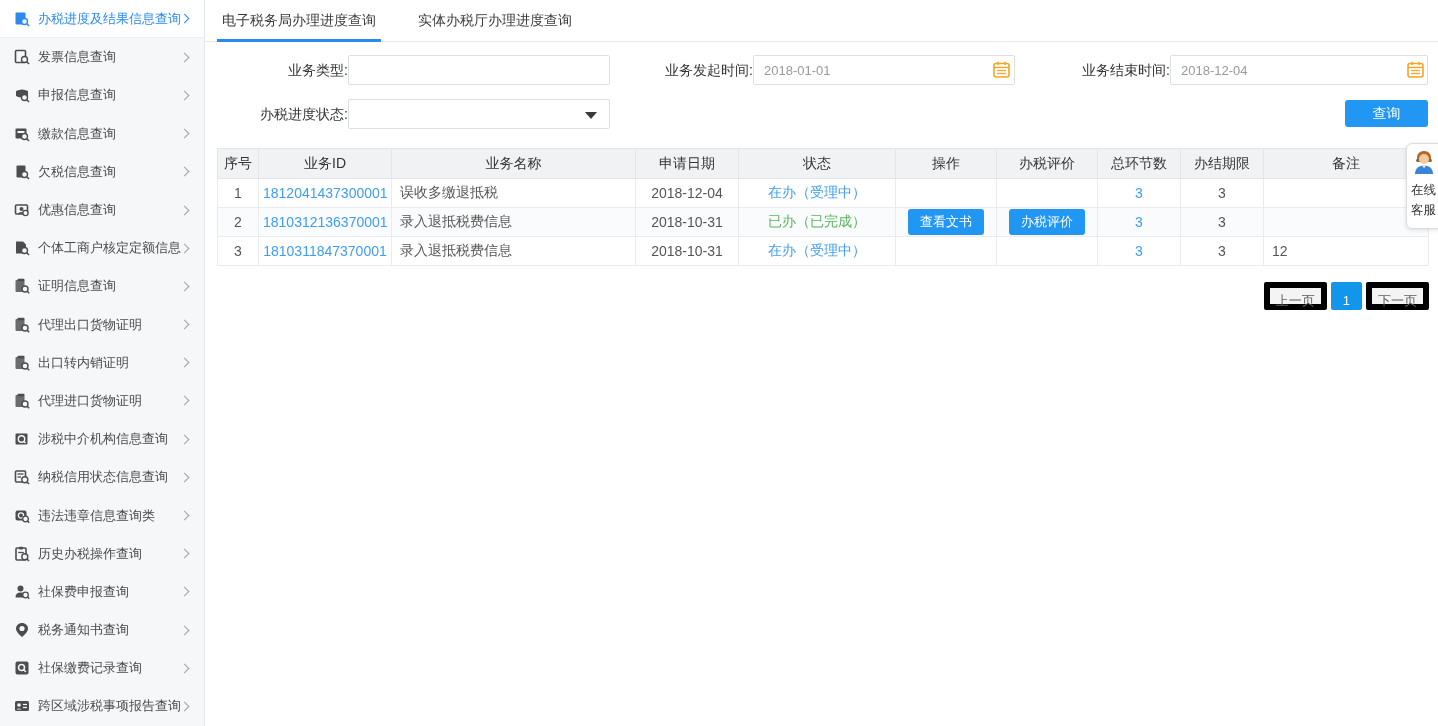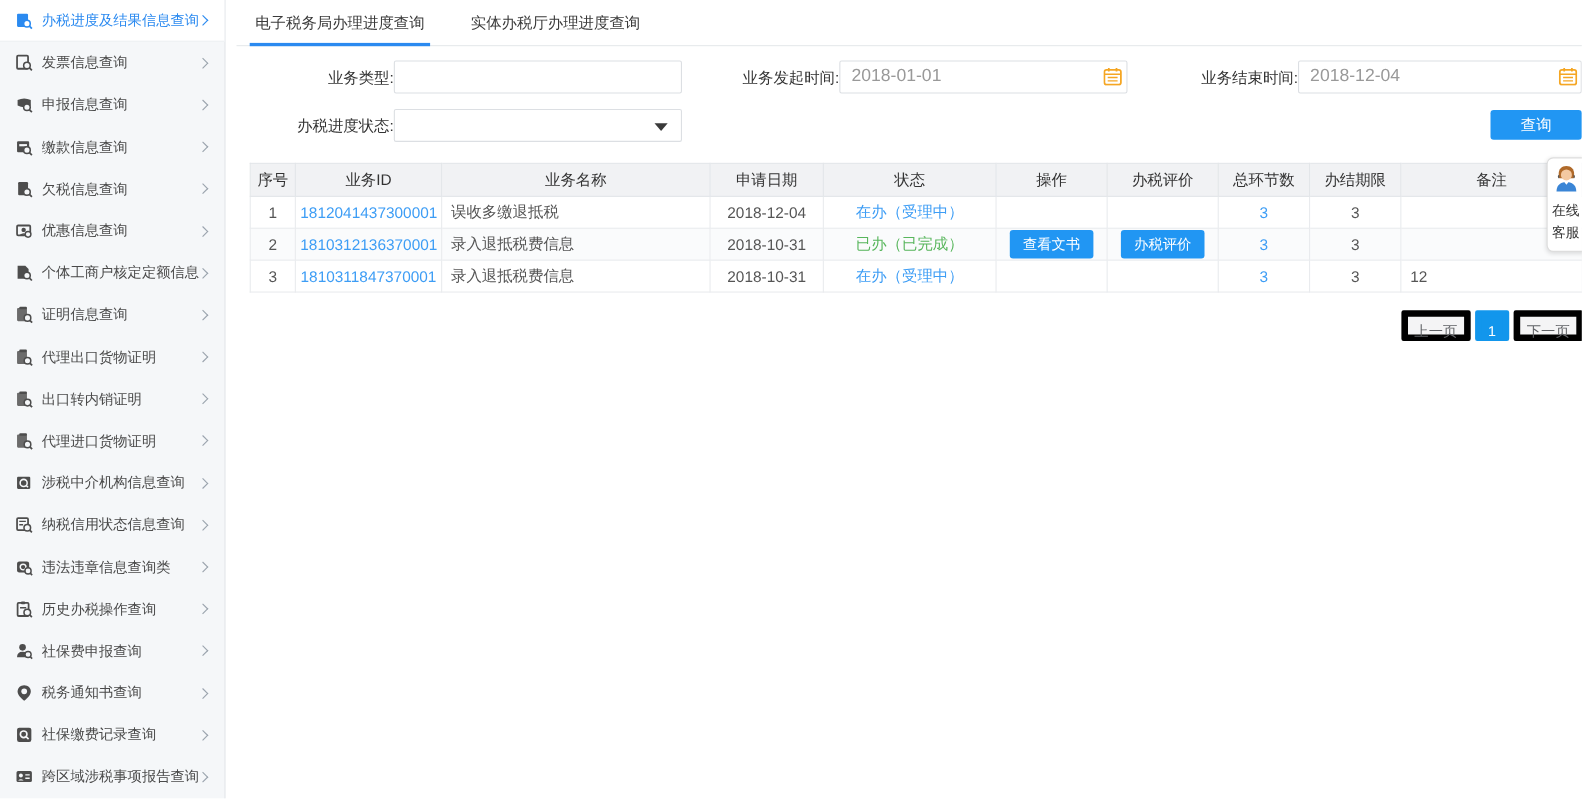--- a/index.html
+++ b/index.html
@@ -1,18 +1,18 @@
 <!DOCTYPE html>
 <html><head>
 <meta charset="utf-8">
 <style>
   * { margin:0; padding:0; box-sizing:border-box; }
   html,body { width:1438px; height:726px; overflow:hidden; background:#fff;
     font-family:"Liberation Sans","DejaVu Sans",sans-serif; }
-  .app { display:flex; width:1438px; height:590px; position:relative;gap:10px; }
+  .app { display:flex; width:1438px; height:590px; position:relative; }
 
   
   .sidebar { width:205px; height:726px; background:#f5f7f9; border-right:1px solid #e4e7ea; flex:none; }
   .side-item { height:38.2px; display:flex; align-items:center; padding:0 12px 0 13px;
     font-size:13px; color:#4a4a4a; cursor:pointer; }
   .side-item .icon { width:17px; height:17px; flex:none; margin-right:8px; display:flex; align-items:center; justify-content:center; }
   .side-item .lbl { flex:1; white-space:nowrap; overflow:hidden; }
   .chev { width:7px; height:7px; border-top:1.5px solid #9aa3ad; border-right:1.5px solid #9aa3ad;
     transform:rotate(45deg); flex:none; margin-right:4px; }
   .side-item.active { background:#ffffff; color:#2b8af0; border-bottom:1px solid #eceff2; }
@@ -28,21 +28,21 @@
   .tab.active::after { content:""; position:absolute; left:0; right:0; bottom:0; height:3px; background:#2b8af0; }
 
   
   .filters { position:relative; height:90px; }
   .flabel { position:absolute; width:110px; text-align:right; font-size:14px; color:#333; line-height:28px; }
   .fl-type { left:33px; top:2px; }
   .fl-start { left:438px; top:2px; }
   .fl-end { left:855px; top:2px; }
   .fl-status { left:33px; top:46px; }
   .finput { position:absolute; height:30px; border:1px solid #dcdfe3; border-radius:2px; background:#fff;
-    font-size:16px; color:#999; padding:0 28px 0 10px; outline:none; }
+    font-size:13px; color:#999; padding:0 28px 0 10px; outline:none; }
   .in-type { left:143px; top:1px; width:262px; padding-right:10px; color:#333; }
   .in-start { left:548px; top:1px; width:262px; }
   .in-end { left:965px; top:1px; width:258px; }
   .cal { position:absolute; top:7px; width:17px; height:17px; cursor:pointer; }
   .cal-start { left:788px; }
   .cal-end { left:1202px; }
   .fselect { position:absolute; left:143px; top:45px; width:262px; height:30px; border:1px solid #dcdfe3;
     border-radius:2px; background:#fff; cursor:pointer; }
   .fselect .arrow { position:absolute; right:12px; top:12px; width:0; height:0;
     border-left:6px solid transparent; border-right:6px solid transparent; border-top:7px solid #3a3a3a; }

